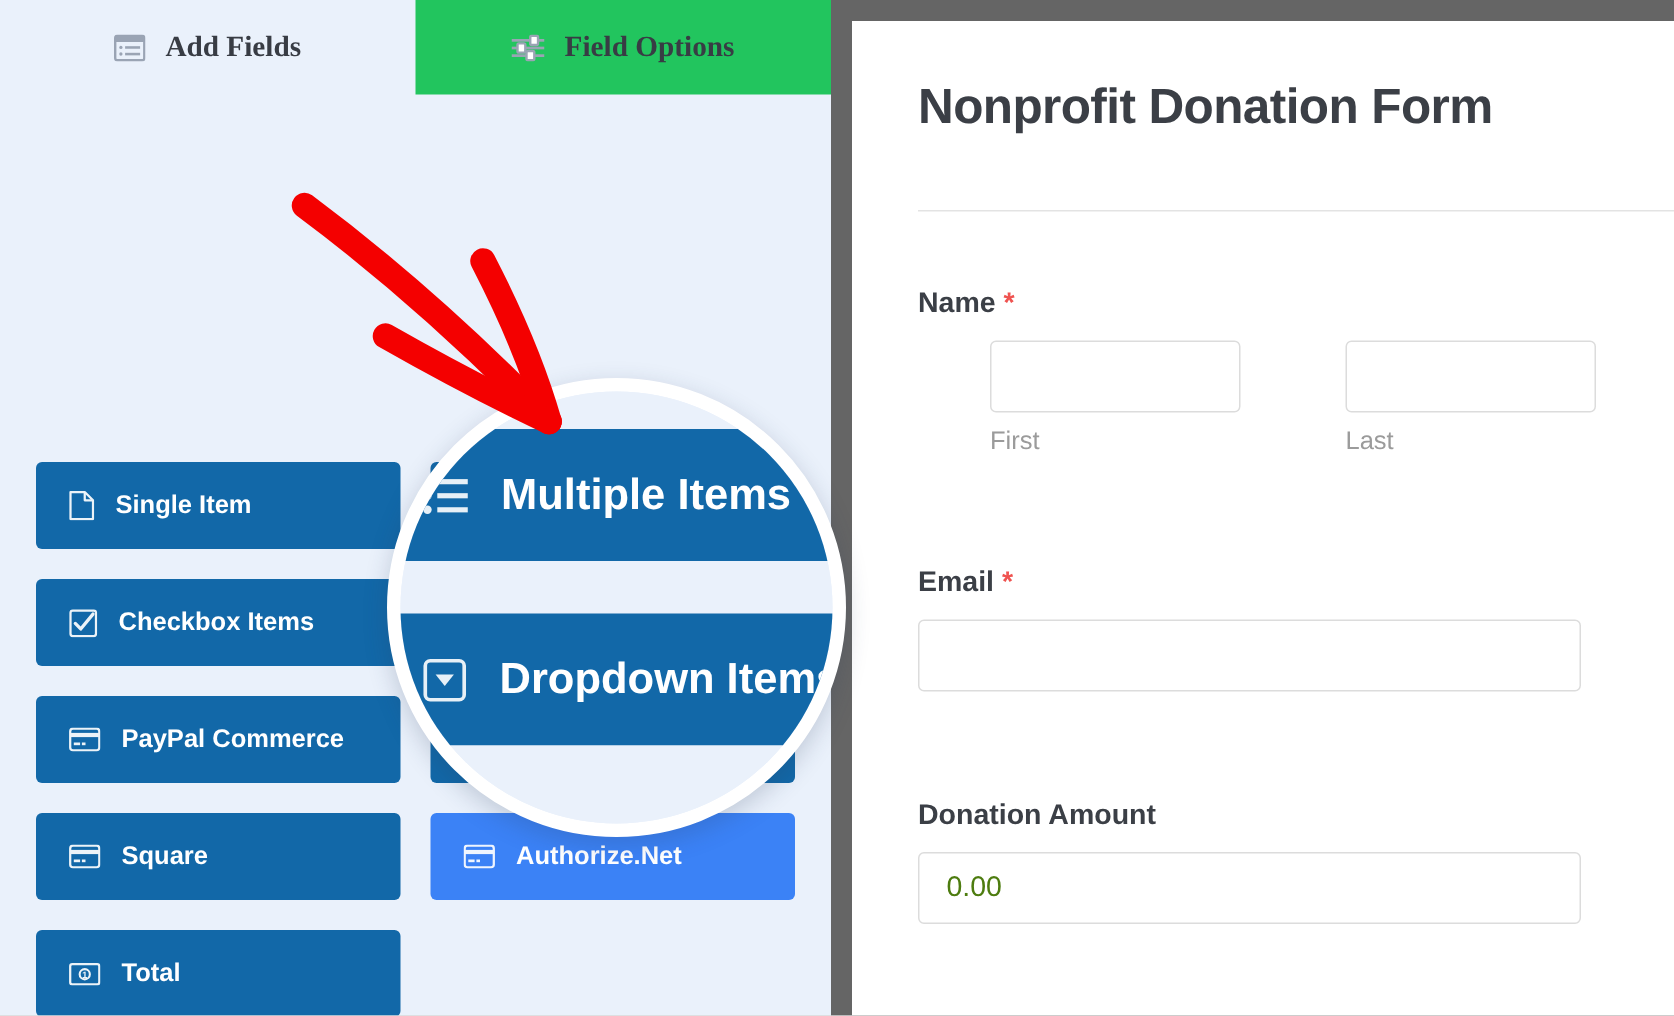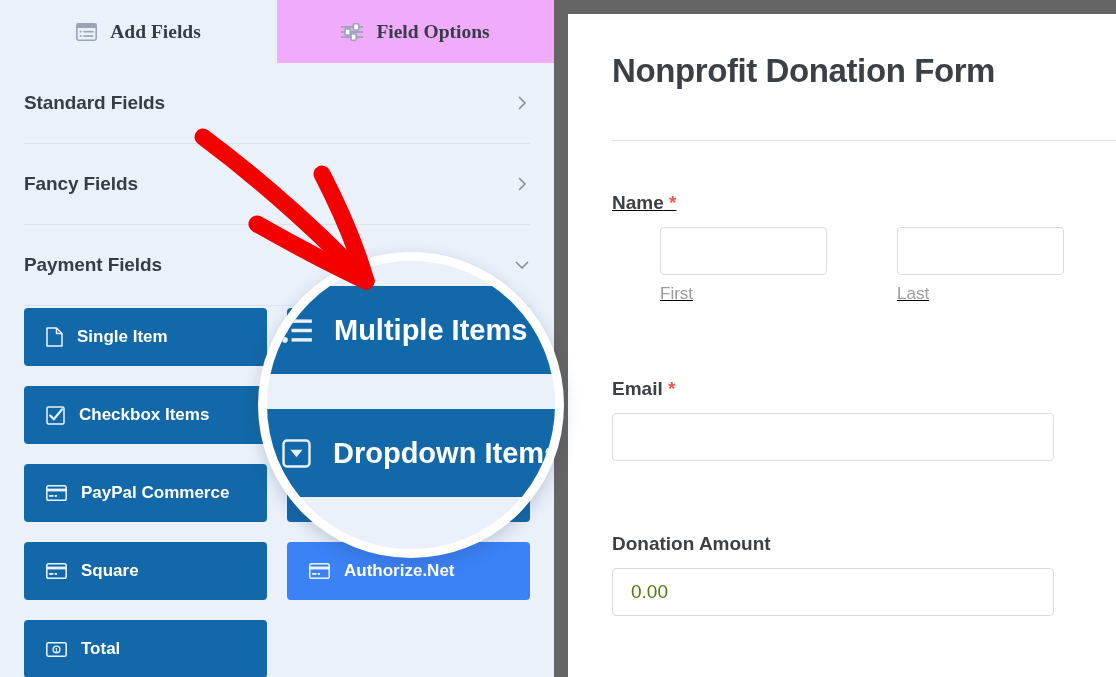--- a/index.html
+++ b/index.html
@@ -40,21 +40,21 @@
     font-size: 19.5px;
     font-weight: bold;
     color: #383c44;
     box-sizing: border-box;
     user-select: none;
   }
   .tab.active {
     background: #eaf1fb;
   }
   .tab.inactive {
-    background: #f0abfc;
+    background: #22c55e;
   }
   .tab .ticon { display: block; line-height: 0; }
 
   .section-list {
     position: absolute;
     left: 0; top: 63px;
     width: 554px;
   }
   .section-head {
     position: relative;
@@ -241,49 +241,20 @@
               <rect x="12.5" y="0.8" width="5.2" height="6.2" rx="1" fill="#ffffff" stroke="#9aa4b4" stroke-width="1.6"></rect>
               <rect x="4" y="5.9" width="5.2" height="6.2" rx="1" fill="#ffffff" stroke="#9aa4b4" stroke-width="1.6"></rect>
               <rect x="10" y="11" width="5.2" height="6.2" rx="1" fill="#ffffff" stroke="#9aa4b4" stroke-width="1.6"></rect>
             </g>
           </svg>
         </span>
         <span>Field Options</span>
       </div>
     </div>
 
-    <div class="section-list">
-
-      <div class="section-head">
-        <span class="stitle">Standard Fields</span>
-        <span class="chev">
-          <svg width="16" height="16" viewBox="0 0 16 16">
-              <path d="M5.5 2.5 L11 8 L5.5 13.5" fill="none" stroke="#8a8f98" stroke-width="1.7" stroke-linecap="round" stroke-linejoin="round"></path>
-            </svg>
-        </span>
-      </div>
-
-      <div class="section-head">
-        <span class="stitle">Fancy Fields</span>
-        <span class="chev">
-          <svg width="16" height="16" viewBox="0 0 16 16">
-              <path d="M5.5 2.5 L11 8 L5.5 13.5" fill="none" stroke="#8a8f98" stroke-width="1.7" stroke-linecap="round" stroke-linejoin="round"></path>
-            </svg>
-        </span>
-      </div>
-
-      <div class="section-head">
-        <span class="stitle">Payment Fields</span>
-        <span class="chev">
-          <svg width="16" height="16" viewBox="0 0 16 16">
-              <path d="M2.5 5.5 L8 11 L13.5 5.5" fill="none" stroke="#8a8f98" stroke-width="1.7" stroke-linecap="round" stroke-linejoin="round"></path>
-            </svg>
-        </span>
-      </div>
-    </div>
 
     <div class="field-grid">
 
       <div class="fbtn">
         <span class="bicon">
           <svg width="17" height="20" viewBox="0 0 17 20">
               <path d="M1 1 h9.5 L16 6.5 V19 H1 Z" fill="none" stroke="#ffffff" stroke-width="1.5" stroke-linejoin="round"></path>
               <path d="M10.5 1 V6.5 H16" fill="none" stroke="#ffffff" stroke-width="1.5" stroke-linejoin="round"></path>
             </svg>
         </span>
@@ -387,21 +358,21 @@
 
     </div>
   </div>
 
   <div class="previewframe">
     <div class="preview">
 
       <div class="form-title">Nonprofit Donation Form</div>
       <div class="divider"></div>
 
-      <div class="fgroup" style="top:178px; width:452px;text-decoration:underline;">
+      <div class="fgroup" style="top:178px; width:452px;">
         <div class="flabel">
           <span>Name</span>
           <span class="req">*</span>
         </div>
         <div class="name-row">
           <div class="name-col">
             <div class="finput"></div>
             <div class="sublabel">First</div>
           </div>
           <div class="name-col">

